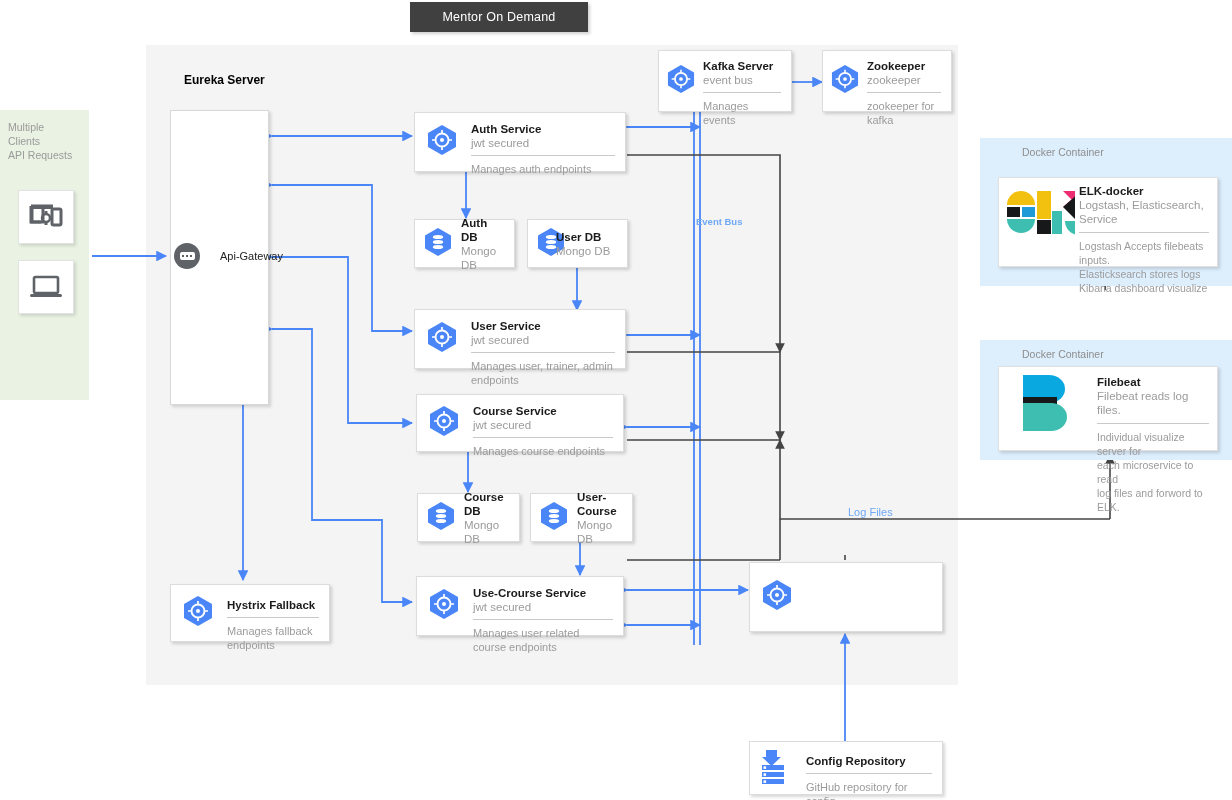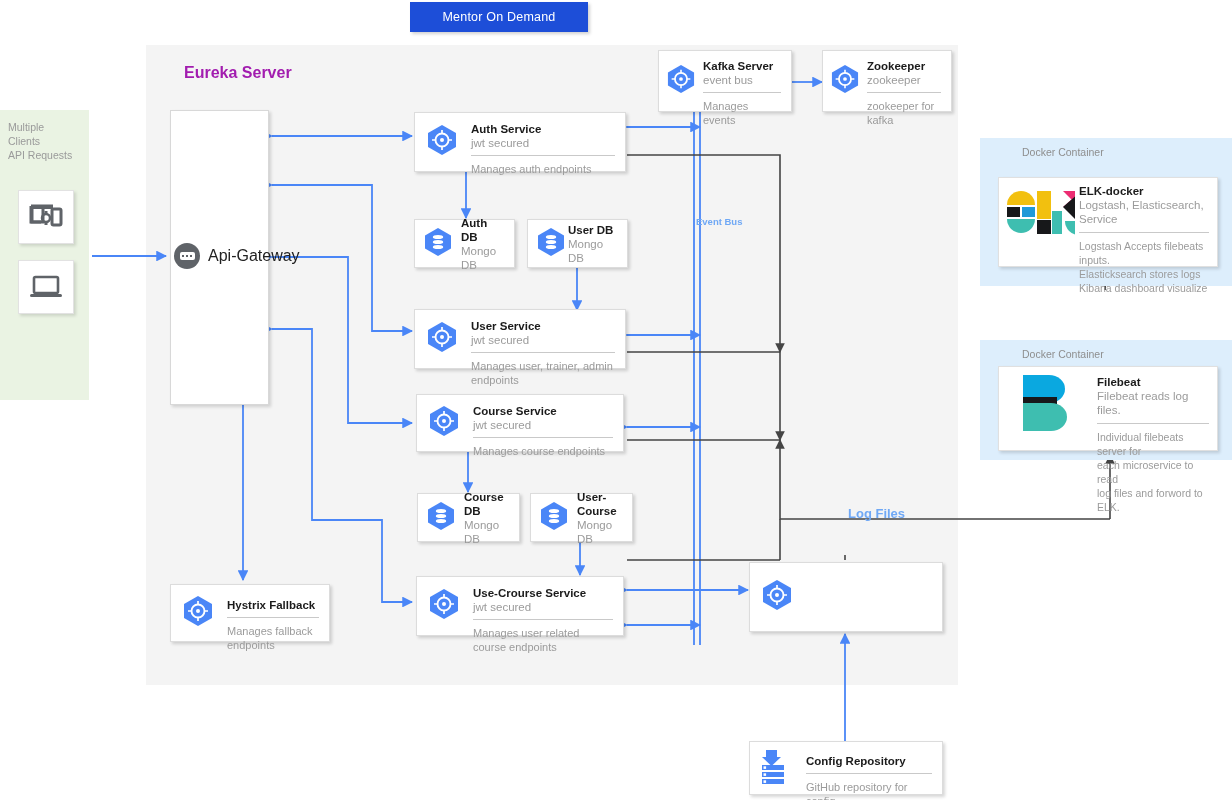--- a/index.html
+++ b/index.html
@@ -3,44 +3,44 @@
 <meta charset="utf-8">
 <style>
   html,body{margin:0;padding:0;background:#ffffff;}
   body{width:1232px;height:800px;position:relative;overflow:hidden;
        font-family:"Liberation Sans","DejaVu Sans",sans-serif;}
   .canvas{position:absolute;left:0;top:0;width:1232px;height:800px;}
   svg.wires{position:absolute;left:0;top:0;width:1232px;height:800px;pointer-events:none;}
 
   
   .title-pill{position:absolute;left:410px;top:2px;width:178px;height:30px;
-    background:#1d4ed8;color:#fff;font-size:12.5px;display:flex;align-items:center;
+    background:#404040;color:#fff;font-size:12.5px;display:flex;align-items:center;
     justify-content:center;box-shadow:2px 2px 3px rgba(0,0,0,.18);letter-spacing:.2px;}
 
   
   .eureka{position:absolute;left:146px;top:45px;width:812px;height:640px;background:#f4f4f4;}
-  .eureka-label{position:absolute;left:184px;top:64px;font-size:16px;font-weight:bold;color:#a21caf;}
+  .eureka-label{position:absolute;left:184px;top:73px;font-size:12px;font-weight:bold;color:#000000;}
 
   
   .clients{position:absolute;left:0px;top:110px;width:89px;height:290px;background:#eaf3e3;}
   .clients-text{position:absolute;left:8px;top:120px;font-size:10.5px;color:#9a9a9a;line-height:14px;}
   .devbox{position:absolute;width:54px;height:52px;background:#fff;border:1px solid #e2e2e2;
     box-shadow:2px 2px 3px rgba(0,0,0,.13);display:flex;align-items:center;justify-content:center;}
 
   
   .gw-col{position:absolute;left:170px;top:110px;width:97px;height:293px;background:#fff;
     border:1px solid #d8d8d8;box-shadow:2px 2px 3px rgba(0,0,0,.15);}
   .gw-inner{position:absolute;left:174px;top:243px;display:flex;align-items:center;gap:8px;}
   .gw-dot{width:26px;height:26px;border-radius:50%;background:#5f6368;display:flex;
     align-items:center;justify-content:center;}
   .gw-dot span{display:block;width:15px;height:8px;background:#fff;border-radius:2px;
     position:relative;}
   .gw-dot span:before{content:"";position:absolute;left:2px;top:3px;width:2px;height:2px;
     background:#5f6368;box-shadow:4px 0 0 #5f6368,8px 0 0 #5f6368;}
-  .gw-label{font-size:16px;color:#222;white-space:nowrap;}
+  .gw-label{font-size:11px;color:#222;white-space:nowrap;margin-left:12px;}
 
   
   .card{position:absolute;background:#fff;border:1px solid #dcdcdc;
     box-shadow:2px 2px 3px rgba(0,0,0,.16);box-sizing:border-box;}
   .card .ico{position:absolute;left:12px;top:50%;transform:translateY(-50%);}
   .card .body{position:absolute;left:56px;right:10px;top:9px;}
   .card .ttl{font-size:11.5px;color:#1b1b1b;font-weight:bold;line-height:14px;}
   .card .sub{font-size:11.5px;color:#9b9b9b;line-height:14px;}
   .card .rule{height:1px;background:#c9c9c9;margin:5px 0 6px 0;}
   .card .desc{font-size:11px;color:#9b9b9b;line-height:14px;}
@@ -52,21 +52,21 @@
   .docker-label{position:absolute;font-size:10.5px;color:#8e8e8e;margin-left:32px;}
   .logobox{position:absolute;background:#fff;border:1px solid #e0e0e0;
     box-shadow:2px 2px 3px rgba(0,0,0,.15);box-sizing:border-box;}
   .logobox .body{position:absolute;}
   .logobox .ttl{font-size:11.5px;color:#1b1b1b;font-weight:bold;line-height:14px;}
   .logobox .sub{font-size:11.5px;color:#9b9b9b;line-height:14px;}
   .logobox .rule{height:1px;background:#c9c9c9;margin:6px 0 6px 0;}
   .logobox .desc{font-size:10.5px;color:#9b9b9b;line-height:14px;}
 
   .bus-label{position:absolute;font-size:9.5px;font-weight:bold;color:#6fa8f5;}
-  .logf-label{position:absolute;font-size:13px;font-weight:bold;color:#6fa8f5;}
+  .logf-label{position:absolute;font-size:11px;font-weight:normal;color:#6fa8f5;}
 </style>
 </head>
 <body>
 
 <div class="canvas">
 
   <div class="title-pill">Mentor On Demand</div>
 
   <div class="eureka"></div>
   <div class="eureka-label">Eureka Server</div>
@@ -282,21 +282,21 @@
 
   <div class="card dbcard" style="left:527px;top:219px;width:101px;height:49px;">
     <div class="ico" style="left:9px;">
       <svg width="28" height="30" viewBox="0 0 28 30">
         <polygon points="14,1 27,8.5 27,21.5 14,29 1,21.5 1,8.5" fill="#4a86f7"></polygon>
         <ellipse cx="14" cy="10" rx="5.2" ry="2" fill="#fff"></ellipse>
         <ellipse cx="14" cy="15" rx="5.2" ry="2" fill="#fff"></ellipse>
         <ellipse cx="14" cy="20" rx="5.2" ry="2" fill="#fff"></ellipse>
       </svg>
     </div>
-    <div class="body" style="left:40px;">
+    <div class="body" style="left:28px;">
       <div class="ttl">User DB</div>
       <div class="sub">Mongo DB</div>
     </div>
   </div>
 
   <div class="card dbcard" style="left:417px;top:493px;width:103px;height:49px;">
     <div class="ico" style="left:9px;">
       <svg width="28" height="30" viewBox="0 0 28 30">
         <polygon points="14,1 27,8.5 27,21.5 14,29 1,21.5 1,8.5" fill="#4a86f7"></polygon>
         <ellipse cx="14" cy="10" rx="5.2" ry="2" fill="#fff"></ellipse>
@@ -404,21 +404,21 @@
         <path d="M6 2 h26 a16 14 0 0 1 0 28 h-26 Z" fill="#0aa8e0"></path>
         <rect x="6" y="24" width="34" height="10" fill="#17181a"></rect>
         <path d="M6 30 h28 a16 14 0 0 1 0 28 h-28 Z" fill="#3ebeb0"></path>
       </svg>
     </div>
 
     <div class="body" style="left:98px;right:8px;top:8px;">
       <div class="ttl">Filebeat</div>
       <div class="sub">Filebeat reads log files.</div>
       <div class="rule"></div>
-      <div class="desc">Individual filebeats server for</div>
+      <div class="desc">Individual visualize server for</div>
       <div class="desc">each microservice to read</div>
       <div class="desc">log files and forword to ELK.</div>
     </div>
   </div>
 
   <div class="card" style="left:749px;top:741px;width:194px;height:54px;">
     <div class="ico" style="left:10px;">
       <svg width="30" height="36" viewBox="0 0 30 36">
         <rect x="6" y="2" width="11" height="8" fill="#4a86f7"></rect>
         <path d="M2 9 h19 l-9.5 9 Z" fill="#4a86f7"></path>

